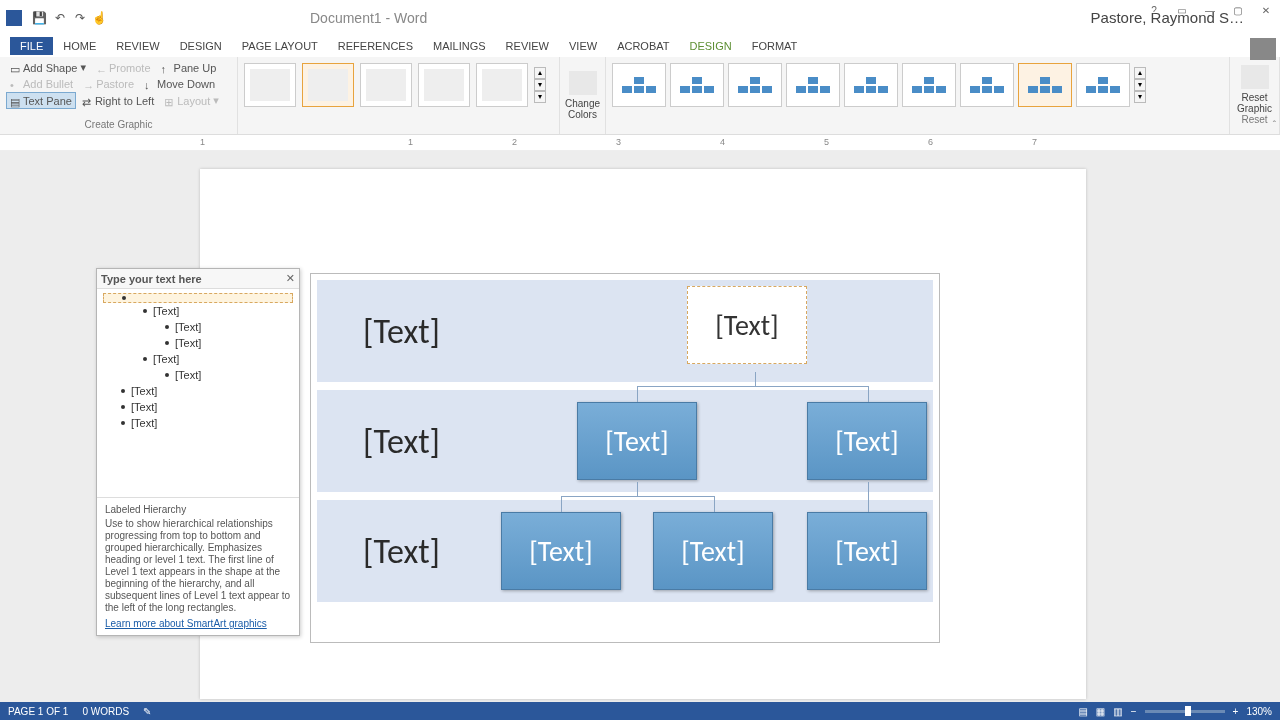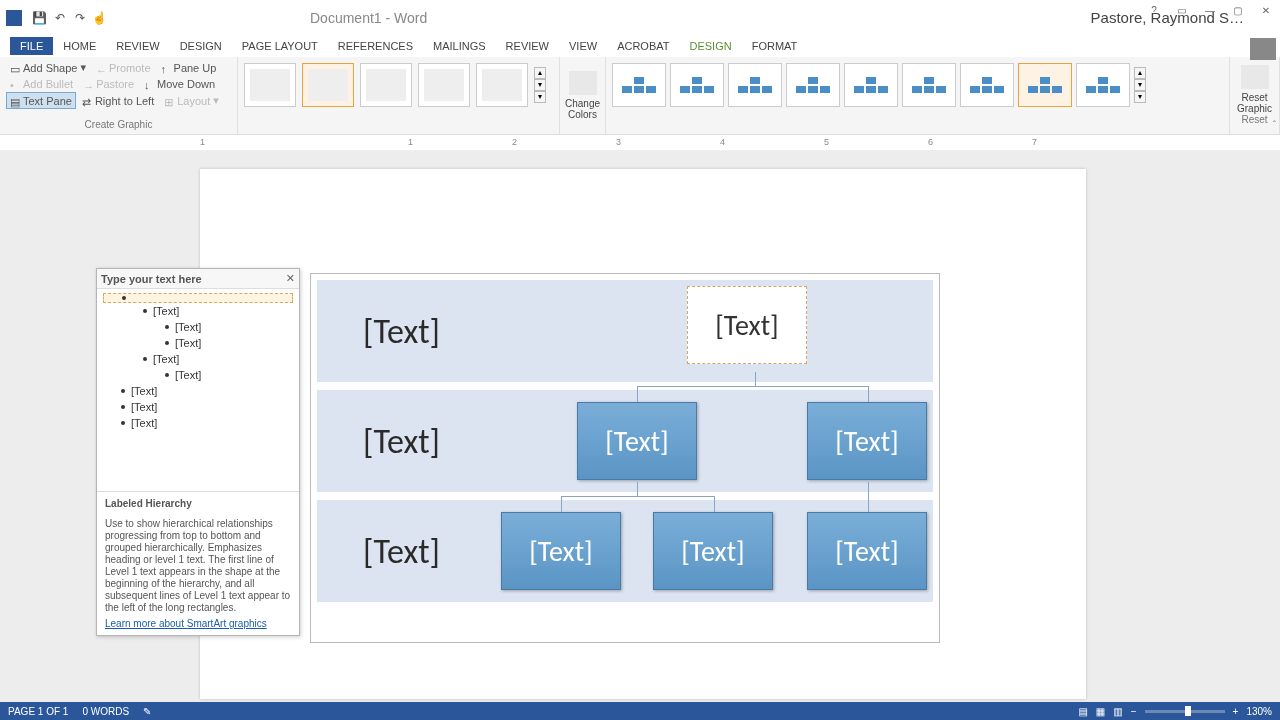--- a/index.html
+++ b/index.html
@@ -82,21 +82,21 @@
 .tp-title { font-size: 11px; color: #555; font-weight: bold; }
 .tp-close { font-size: 11px; color: #666; cursor: pointer; }
 .tp-list { padding: 4px 6px; font-size: 11px; color: #333; }
 .tp-list .item { padding: 2px 0; display: flex; align-items: center; }
 .tp-list .item.active { background: #fef4df; border: 1px dashed #d8a860; }
 .tp-list .bullet { width: 4px; height: 4px; background: #333; border-radius: 50%; margin-right: 6px; }
 .tp-list .l1 { padding-left: 18px; }
 .tp-list .l2 { padding-left: 40px; }
 .tp-list .l3 { padding-left: 62px; }
 .tp-info { border-top: 1px solid #ddd; padding: 6px 8px; font-size: 10px; color: #555; position: absolute; bottom: 0; left: 0; right: 0; }
-.tp-info-title { font-weight: bold; margin-bottom: 9px; }
+.tp-info-title { font-weight: normal; margin-bottom: 3px; }
 .tp-info-desc { line-height: 12px; }
 .tp-link { color: #1a5ca8; text-decoration: underline; margin-top: 4px; display: inline-block; }
 
 
 .statusbar { position: absolute; bottom: 0; left: 0; right: 0; height: 18px; background: #2b579a; color: #fff; font-size: 10px; display: flex; align-items: center; justify-content: space-between; padding: 0 8px; }
 .sb-left { display: flex; gap: 14px; }
 .sb-right { display: flex; gap: 8px; align-items: center; }
 .zoom-slider { width: 80px; height: 3px; background: #6a8ab5; position: relative; }
 .zoom-thumb { position: absolute; width: 6px; height: 10px; background: #fff; top: -4px; left: 50%; }
 

